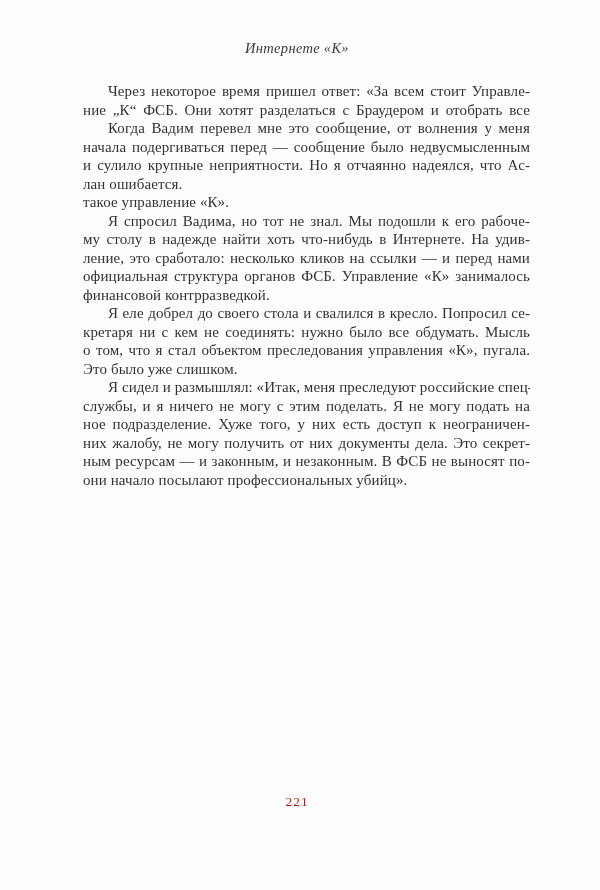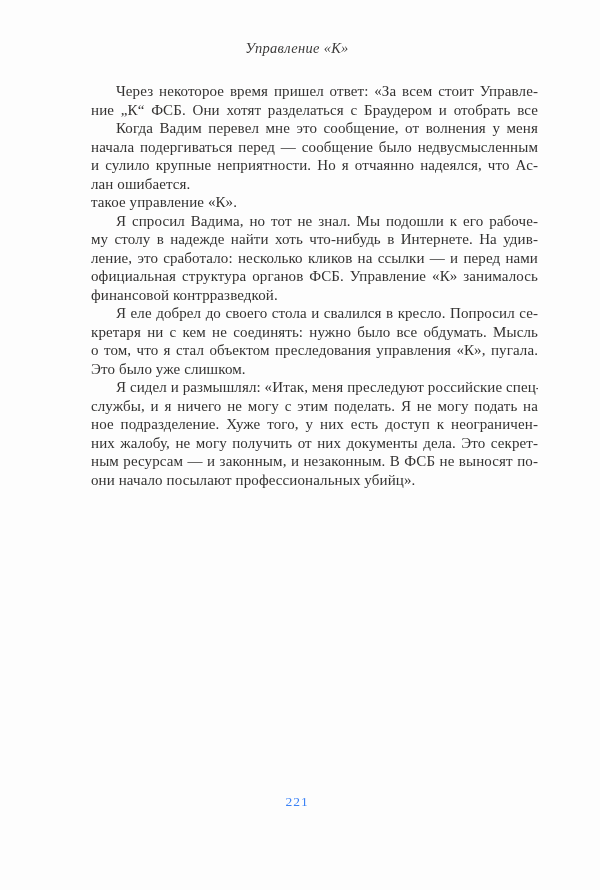--- a/index.html
+++ b/index.html
@@ -20,21 +20,21 @@
     top: 40px; left: 0; right: 6px;
     text-align: center;
     font-style: italic;
     font-size: 14.5px;
     letter-spacing: 0.3px;
     color: #3c3b3a;
   }
   .text-body {
     position: absolute;
     top: 82px;
-    left: 91px;
+    left: 83px;
     width: 447px;
     font-size: 15px;
     line-height: 18.5px;
     letter-spacing: 0.1px;
     color: #333231;
   }
   .paragraph { }
   .line {
     white-space: nowrap;
     overflow: hidden;
@@ -43,28 +43,28 @@
     height: 18.5px;
   }
   .line.first { padding-left: 25px; }
   .line.last  { text-align-last: left; }
   .page-number {
     position: absolute;
     top: 794px; left: 0; right: 6px;
     text-align: center;
     font-size: 13.5px;
     letter-spacing: 1px;
-    color: #3b82f6;
+    color: #b91c1c;
   }
 </style>
 </head>
 <body>
 
 <div class="book-page">
-  <div class="running-header">Управление «К»</div>
+  <div class="running-header">Интернете «К»</div>
 
   <div class="text-body">
       <div class="paragraph">
         <div class="line first">Через некоторое время пришел ответ: «За всем стоит Управле-</div>
         <div class="line">ние „К“ ФСБ. Они хотят разделаться с Браудером и отобрать все</div>
       </div>
       <div class="paragraph">
         <div class="line first">Когда Вадим перевел мне это сообщение, от волнения у меня</div>
         <div class="line">начала подергиваться перед — сообщение было недвусмысленным</div>
         <div class="line">и сулило крупные неприятности. Но я отчаянно надеялся, что Ас-</div>

